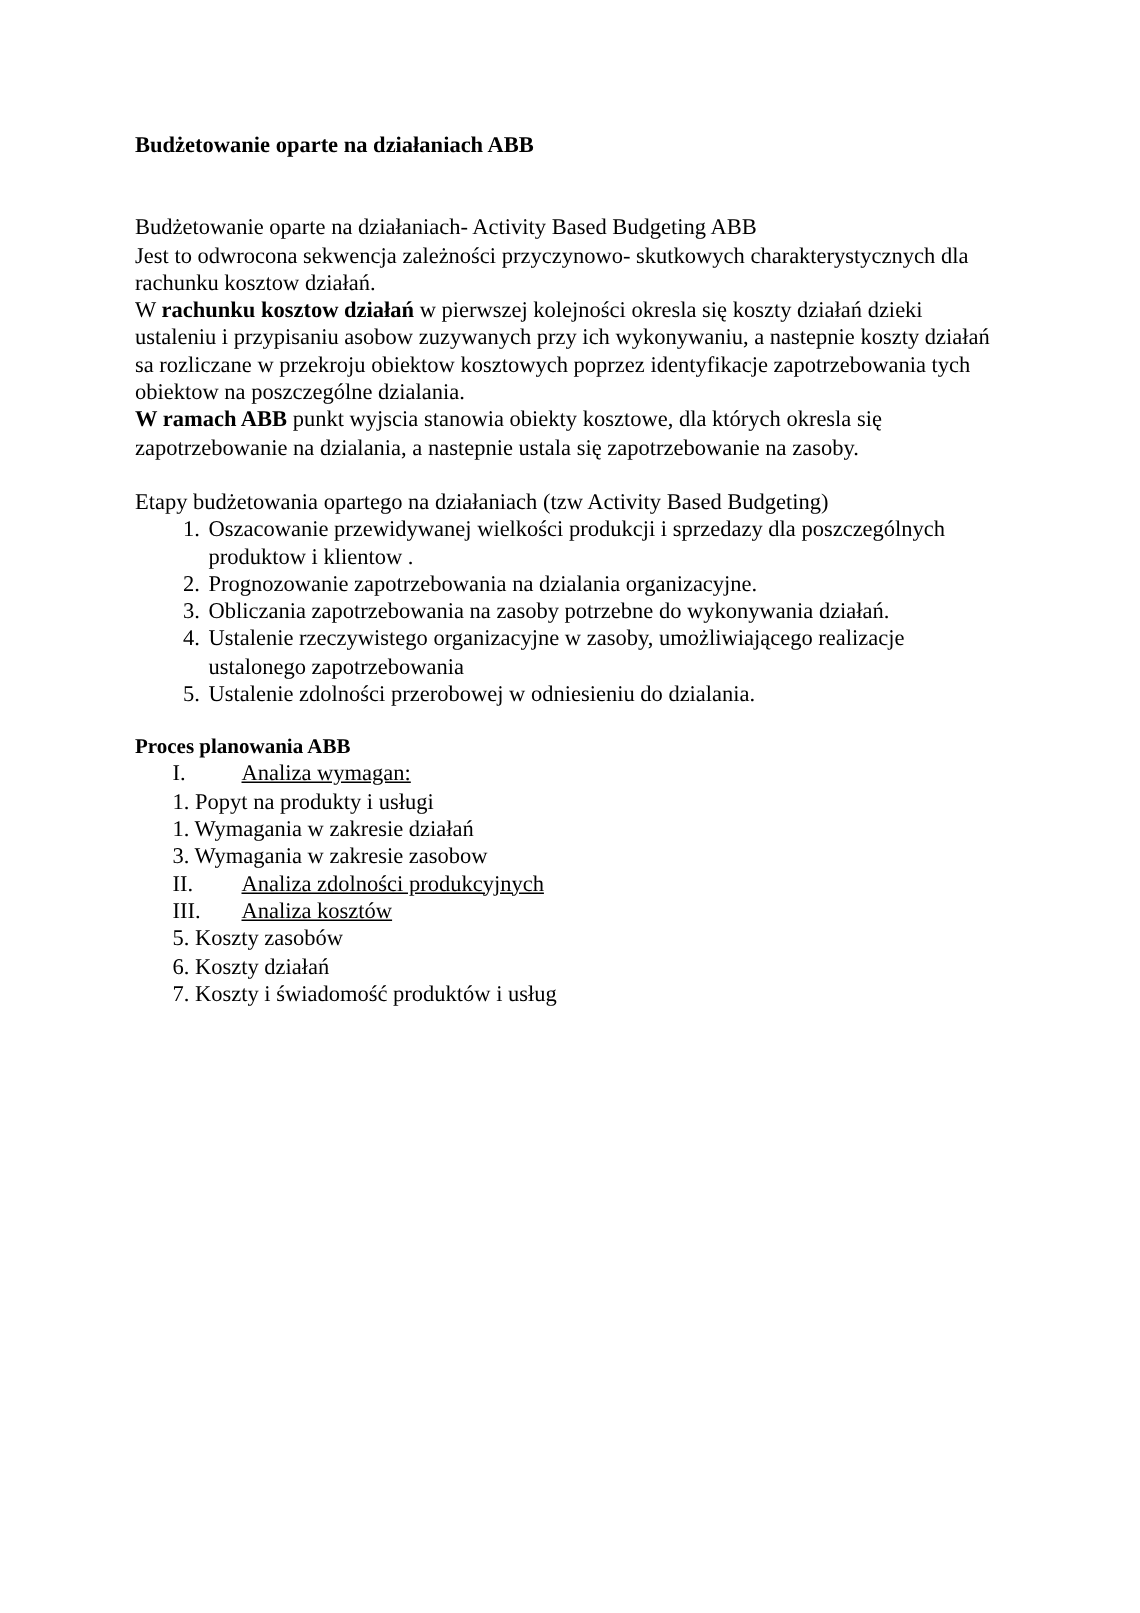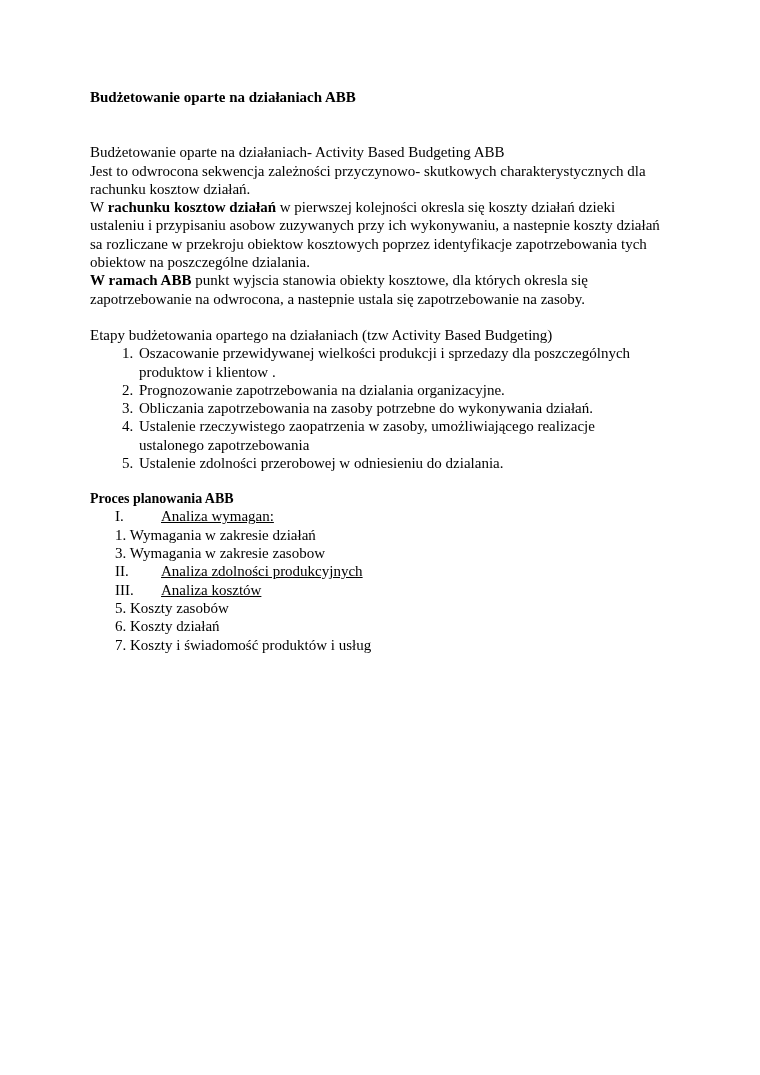--- a/index.html
+++ b/index.html
@@ -63,45 +63,46 @@
 <div class="page">
 
   <h1 class="doc-title">Budżetowanie oparte na działaniach ABB</h1>
 
   <div class="gap-2"></div>
 
   <div>
       <p><span>Budżetowanie oparte na działaniach- Activity Based Budgeting ABB</span></p>
       <p><span>Jest to odwrocona sekwencja zależności przyczynowo- skutkowych charakterystycznych dla rachunku kosztow działań.</span></p>
       <p><span>W </span><span class="b">rachunku kosztow działań</span><span> w pierwszej kolejności okresla się koszty działań dzieki ustaleniu i przypisaniu asobow zuzywanych przy ich  wykonywaniu, a nastepnie koszty działań sa rozliczane w przekroju obiektow kosztowych poprzez identyfikacje zapotrzebowania tych obiektow na poszczególne dzialania.</span></p>
-      <p><span class="b">W ramach ABB</span><span> punkt wyjscia stanowia obiekty kosztowe, dla których okresla się zapotrzebowanie na odwrocona, a nastepnie ustala się zapotrzebowanie na zasoby.</span></p>
+      <p><span class="b">W ramach ABB</span><span> punkt wyjscia stanowia obiekty kosztowe, dla których okresla się zapotrzebowanie na dzialania, a nastepnie ustala się zapotrzebowanie na zasoby.</span></p>
     </div>
 
   <div class="gap-1"></div>
 
   <div>
     <p>Etapy budżetowania opartego na działaniach (tzw Activity Based Budgeting)</p>
     <ol class="etapy">
         <li>Oszacowanie przewidywanej wielkości produkcji i sprzedazy dla poszczególnych produktow i klientow .</li>
         <li>Prognozowanie zapotrzebowania na dzialania organizacyjne.</li>
         <li>Obliczania zapotrzebowania na zasoby potrzebne do wykonywania działań.</li>
-        <li>Ustalenie rzeczywistego zaopatrzenia w zasoby, umożliwiającego realizacje ustalonego zapotrzebowania</li>
+        <li>Ustalenie rzeczywistego organizacyjne w zasoby, umożliwiającego realizacje ustalonego zapotrzebowania</li>
         <li>Ustalenie zdolności przerobowej w odniesieniu do dzialania.</li>
       </ol>
   </div>
 
   <div class="gap-1"></div>
 
   <h2 class="section-heading">Proces planowania ABB</h2>
 
   <div>
       <div class="outline-roman">
         <span class="roman-label">I.</span>
         <span class="underline">Analiza wymagan:</span>
       </div>
+      <div class="outline-item">1. Popyt na produkty i usługi</div>
       <div class="outline-item">1. Wymagania w zakresie działań</div>
       <div class="outline-item">3. Wymagania w zakresie zasobow</div>
       <div class="outline-roman">
         <span class="roman-label">II.</span>
         <span class="underline">Analiza zdolności produkcyjnych </span>
       </div>
       <div class="outline-roman">
         <span class="roman-label">III.</span>
         <span class="underline">Analiza kosztów </span>
       </div>

